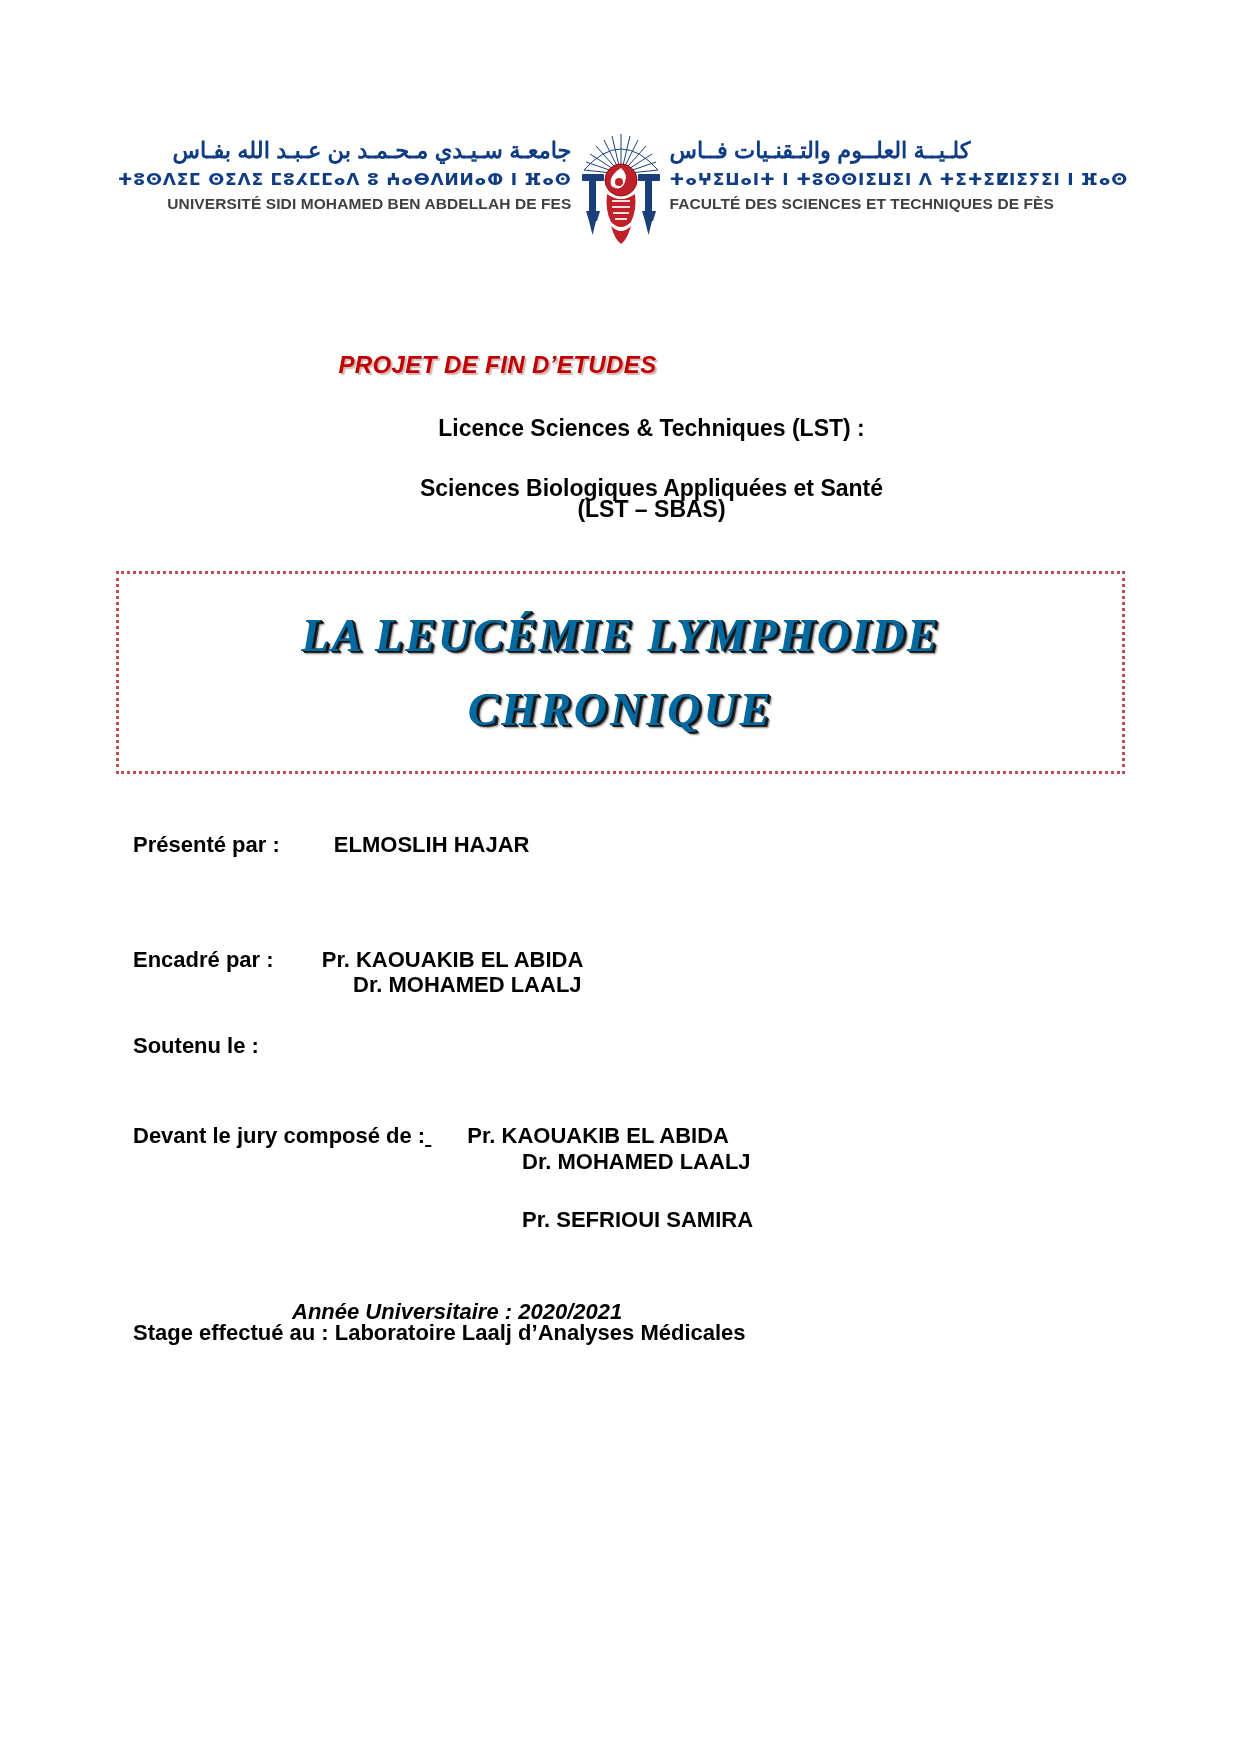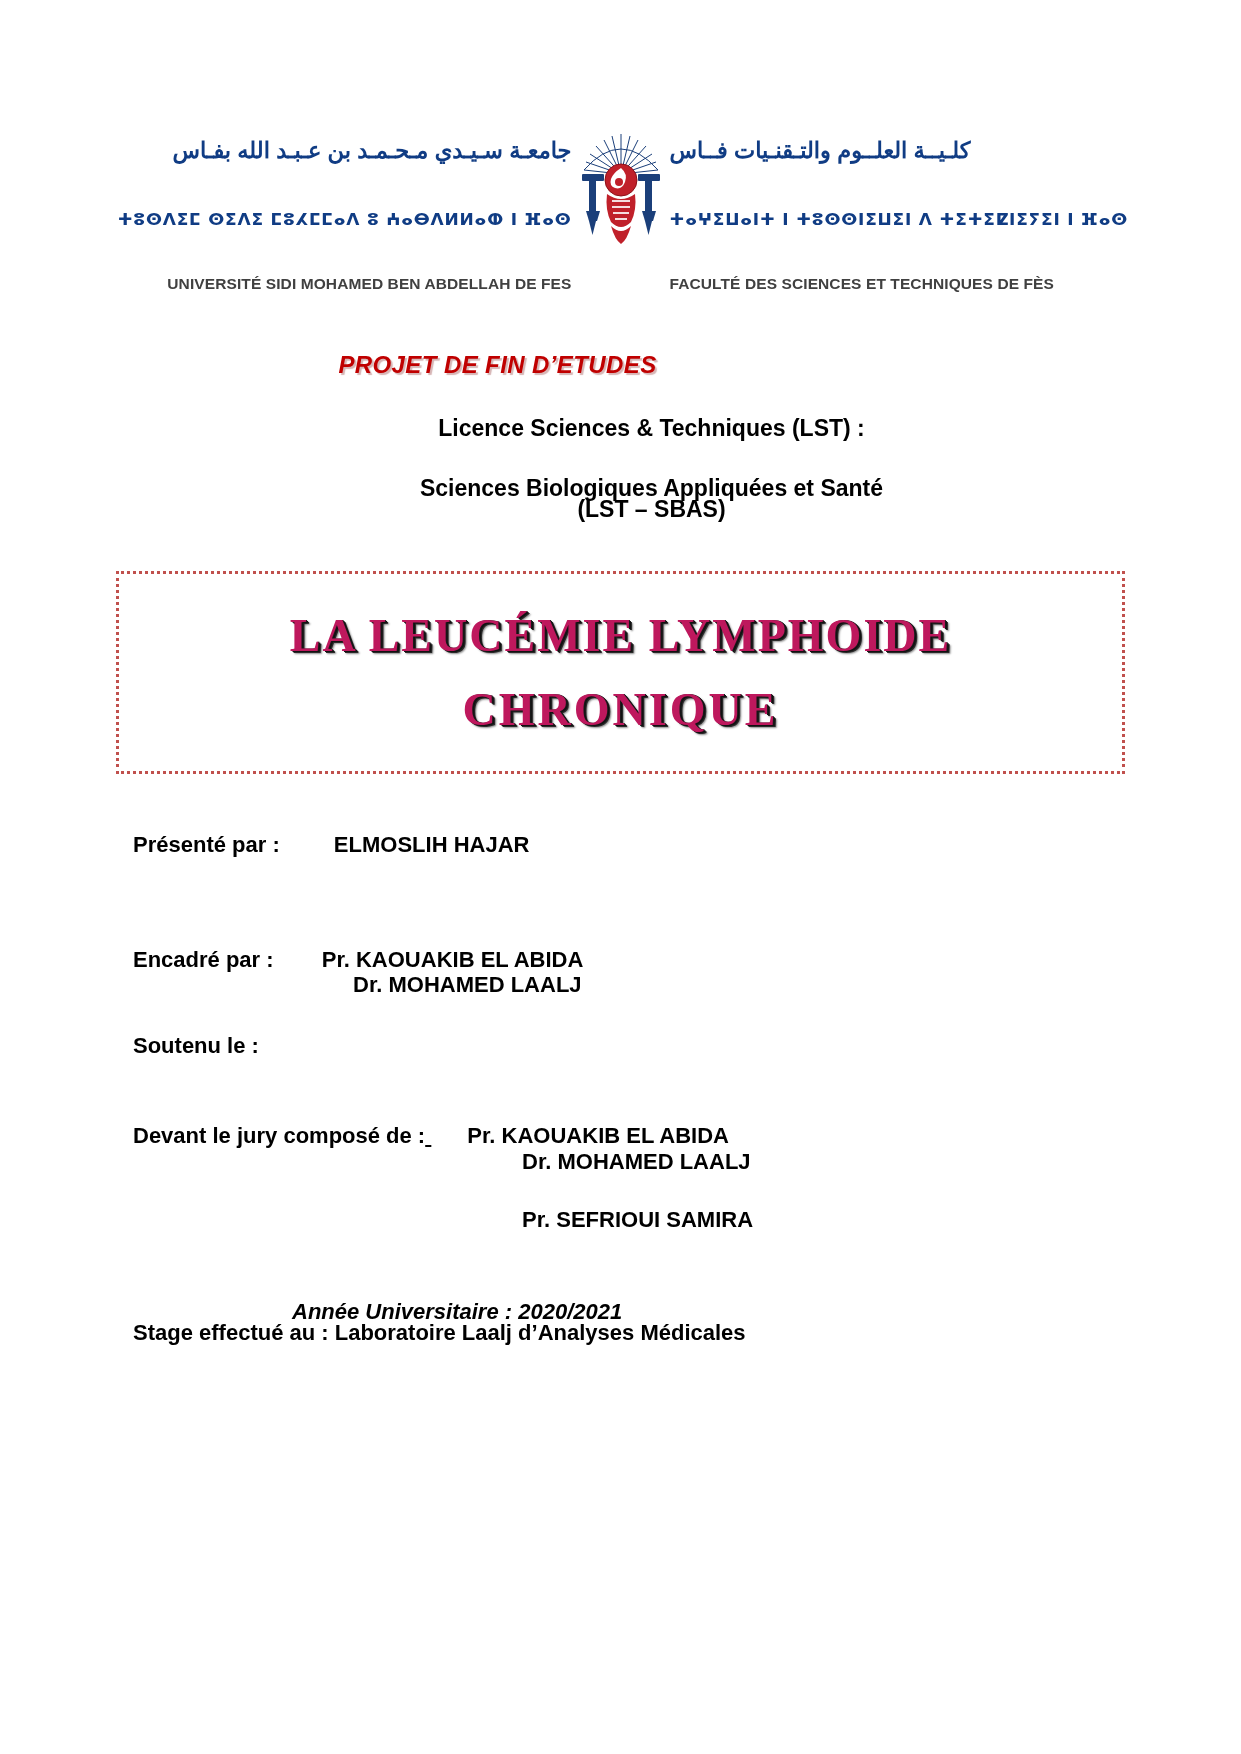--- a/index.html
+++ b/index.html
@@ -25,21 +25,20 @@
     height: 120px;
     display: flex;
     align-items: flex-start;
     justify-content: center;
   }
   .header-block {
     display: flex;
     flex-direction: column;
     justify-content: flex-end;
     padding-top: 6px;
-    gap: 40px;
   }
   .header-left {
     align-items: flex-end;
     text-align: right;
     width: 405px;
   }
   .header-right {
     align-items: flex-start;
     text-align: left;
     width: 405px;
@@ -121,24 +120,25 @@
     border-left: 3px dotted #c0504d;
     border-right: 3px dotted #c0504d;
     box-sizing: border-box;
     display: flex;
     flex-direction: column;
     align-items: center;
     justify-content: center;
   }
   .doc-title {
     font-family: "Liberation Serif", serif;
+    font-style: italic;
     font-weight: bold;
     font-size: 46px;
     letter-spacing: 2px;
-    color: #be185d;
+    color: #0369a1;
     text-shadow:
        1px 0 0 #1a1a1a,
        2px 1px 0 #111111,
        3px 2px 0 #2a2a2a,
        4px 3px 2px rgba(0,0,0,0.45);
     line-height: 74px;
     white-space: nowrap;
   }
   .doc-title.line2 { letter-spacing: 3px; }
 

